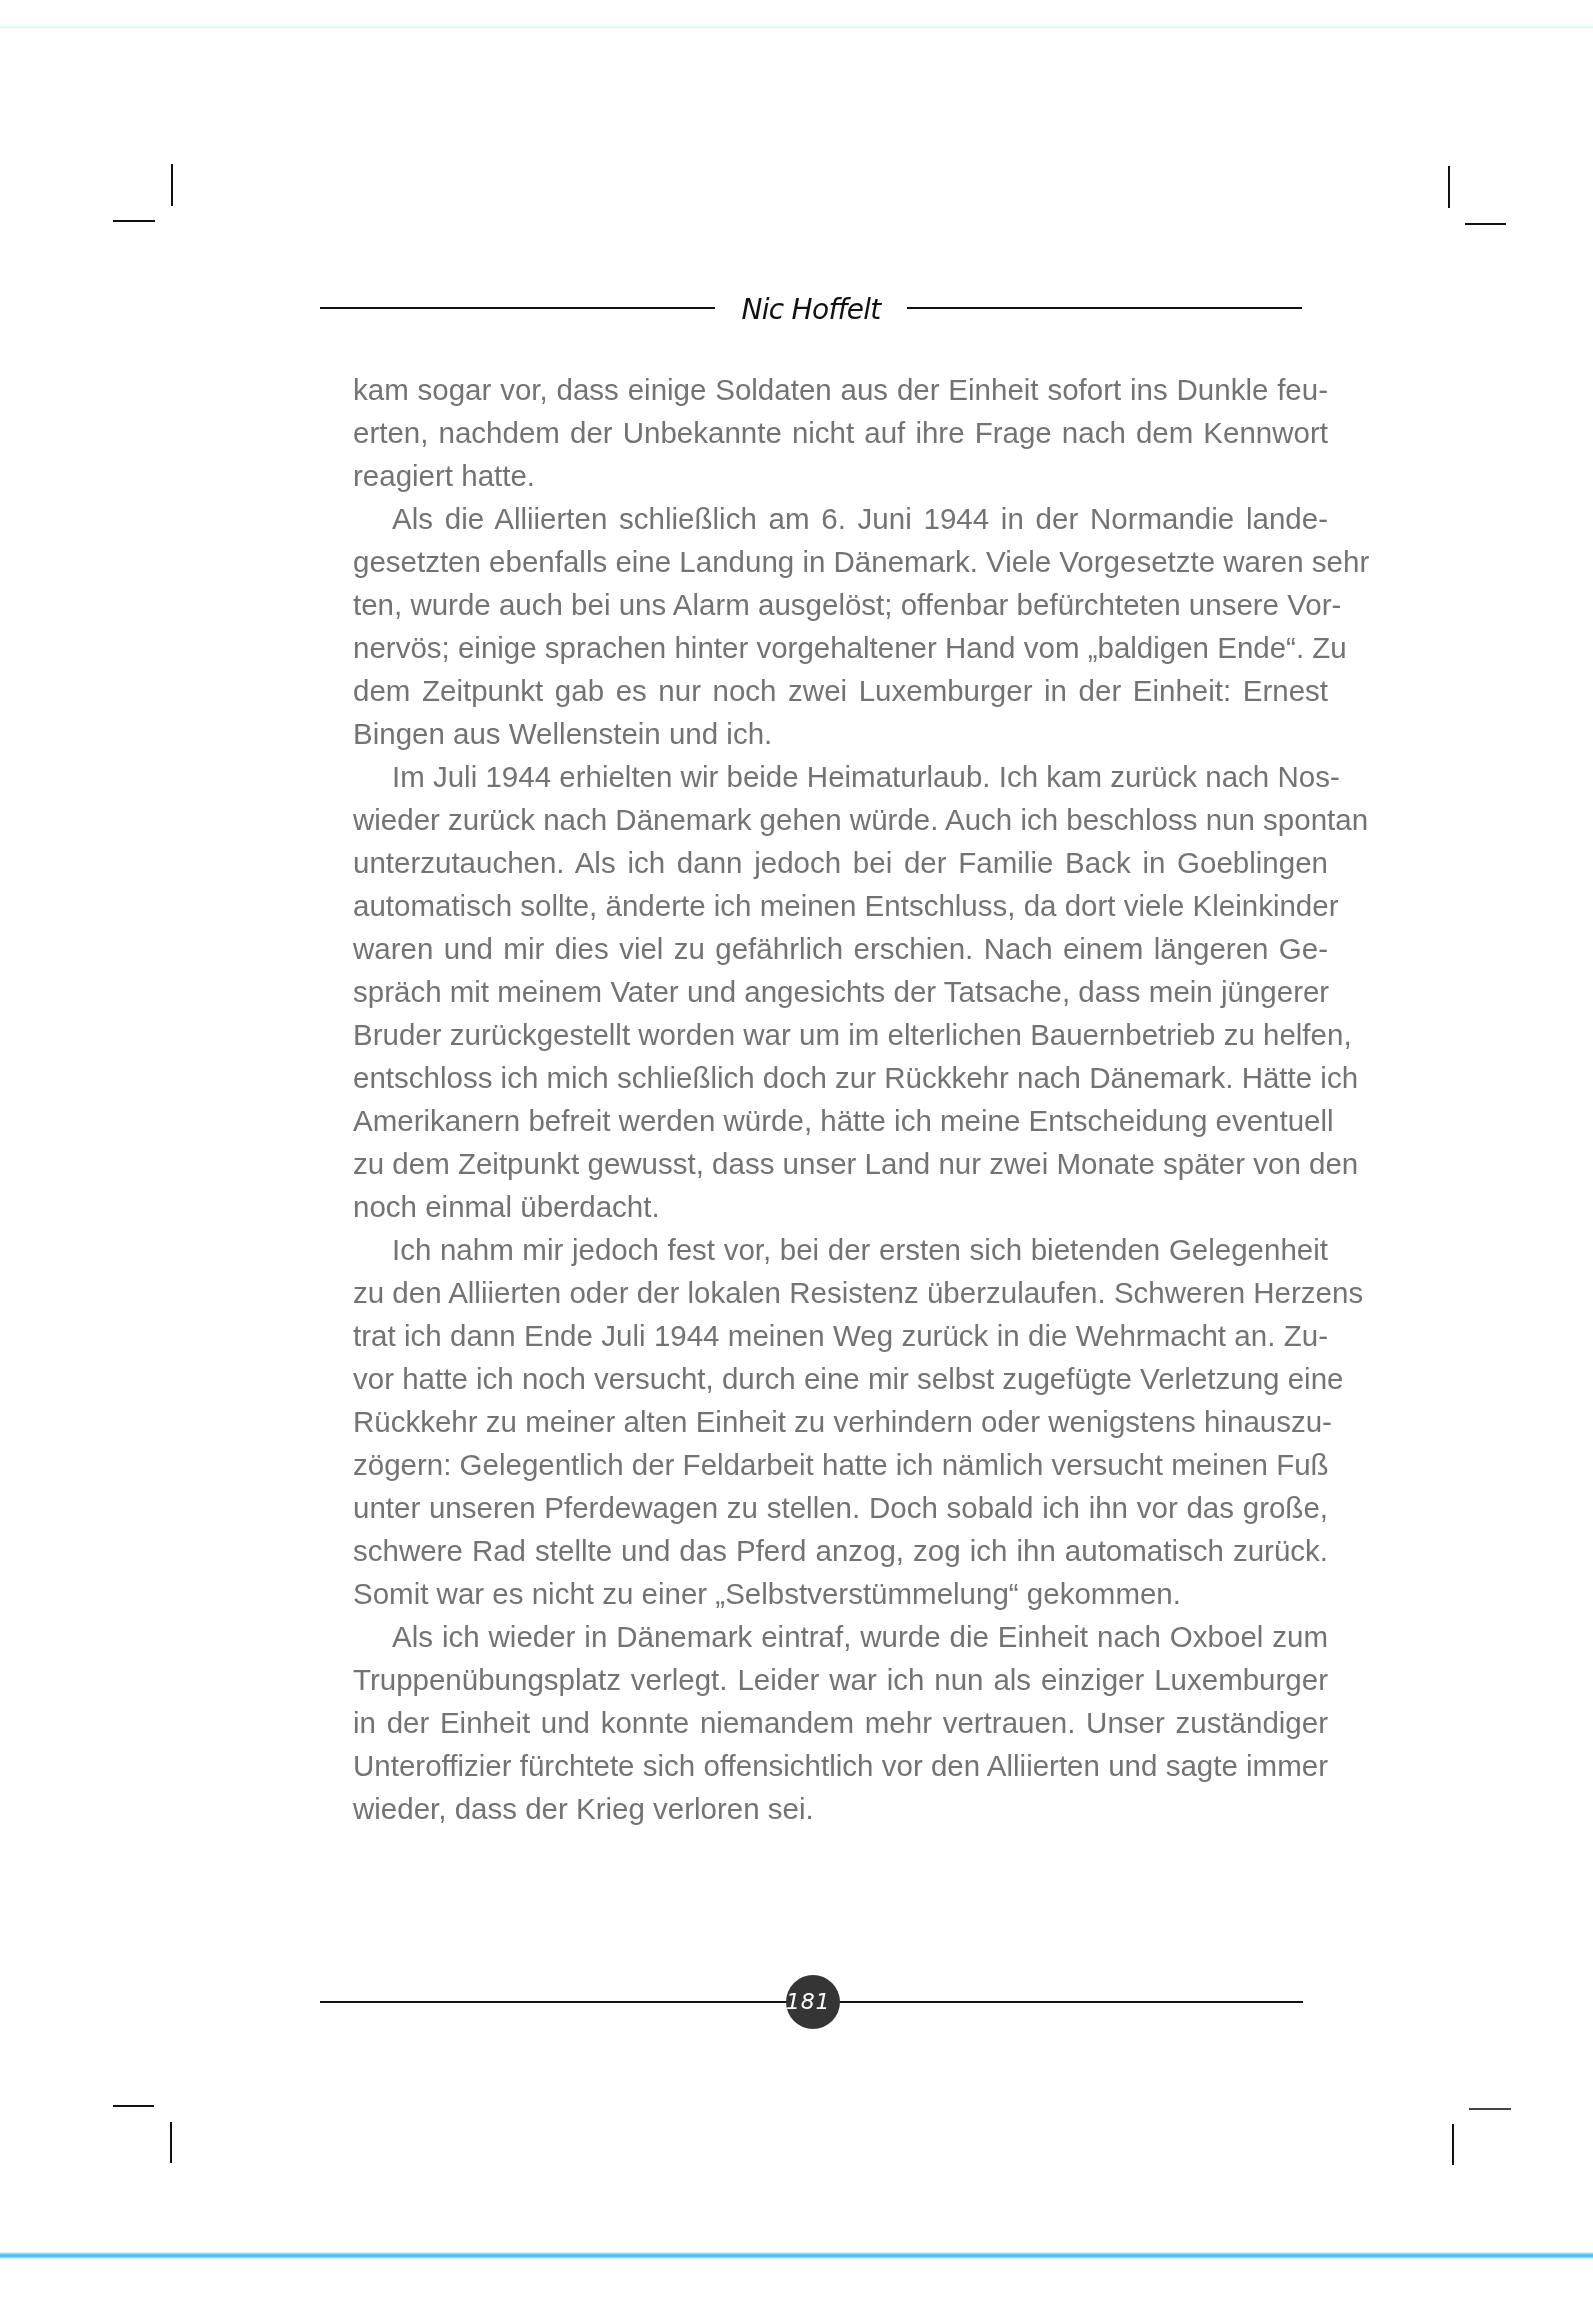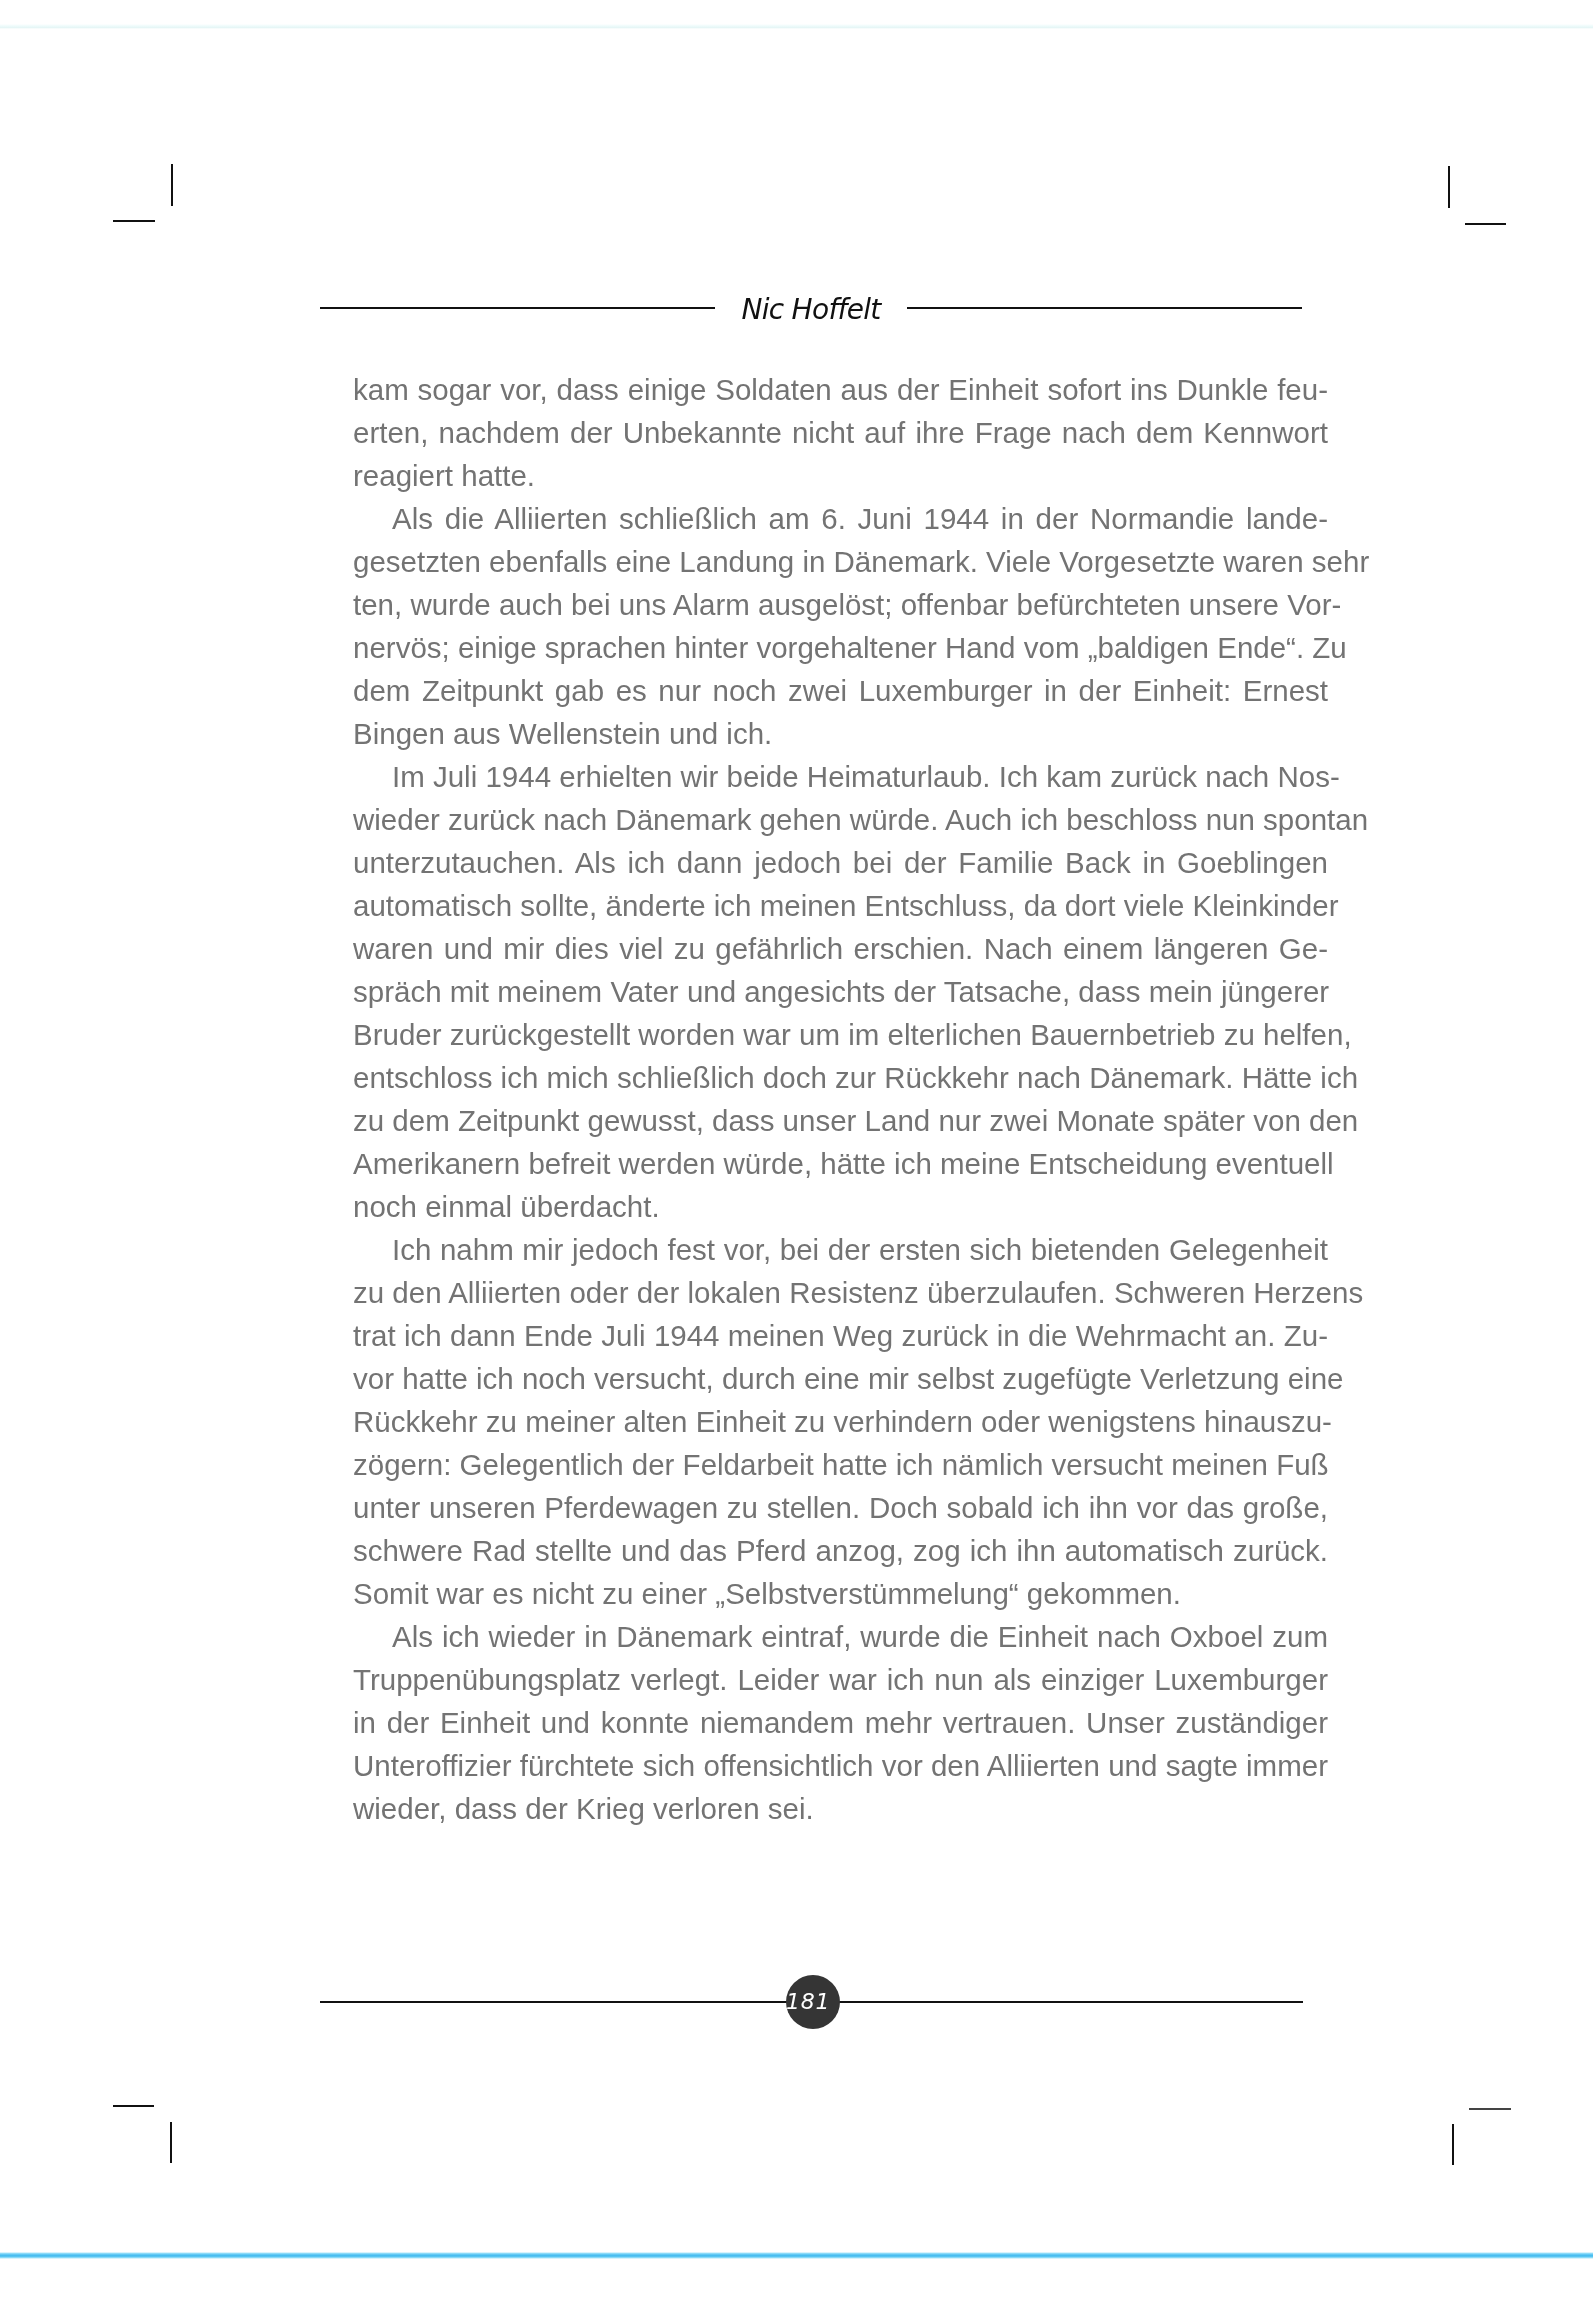--- a/index.html
+++ b/index.html
@@ -63,22 +63,22 @@
     </div>
     <div>
       <span class="line indent">Im Juli 1944 erhielten wir beide Heimaturlaub. Ich kam zurück nach Nos-</span>
       <span class="line">wieder zurück nach Dänemark gehen würde. Auch ich beschloss nun spontan</span>
       <span class="line">unterzutauchen. Als ich dann jedoch bei der Familie Back in Goeblingen</span>
       <span class="line">automatisch sollte, änderte ich meinen Entschluss, da dort viele Kleinkinder</span>
       <span class="line">waren und mir dies viel zu gefährlich erschien. Nach einem längeren Ge-</span>
       <span class="line">spräch mit meinem Vater und angesichts der Tatsache, dass mein jüngerer</span>
       <span class="line">Bruder zurückgestellt worden war um im elterlichen Bauernbetrieb zu helfen,</span>
       <span class="line">entschloss ich mich schließlich doch zur Rückkehr nach Dänemark. Hätte ich</span>
+      <span class="line">Amerikanern befreit werden würde, hätte ich meine Entscheidung eventuell</span>
       <span class="line">zu dem Zeitpunkt gewusst, dass unser Land nur zwei Monate später von den</span>
-      <span class="line">Amerikanern befreit werden würde, hätte ich meine Entscheidung eventuell</span>
       <span class="line last">noch einmal überdacht.</span>
     </div>
     <div>
       <span class="line indent">Ich nahm mir jedoch fest vor, bei der ersten sich bietenden Gelegenheit</span>
       <span class="line">zu den Alliierten oder der lokalen Resistenz überzulaufen. Schweren Herzens</span>
       <span class="line">trat ich dann Ende Juli 1944 meinen Weg zurück in die Wehrmacht an. Zu-</span>
       <span class="line">vor hatte ich noch versucht, durch eine mir selbst zugefügte Verletzung eine</span>
       <span class="line">Rückkehr zu meiner alten Einheit zu verhindern oder wenigstens hinauszu-</span>
       <span class="line">zögern: Gelegentlich der Feldarbeit hatte ich nämlich versucht meinen Fuß</span>
       <span class="line">unter unseren Pferdewagen zu stellen. Doch sobald ich ihn vor das große,</span>

